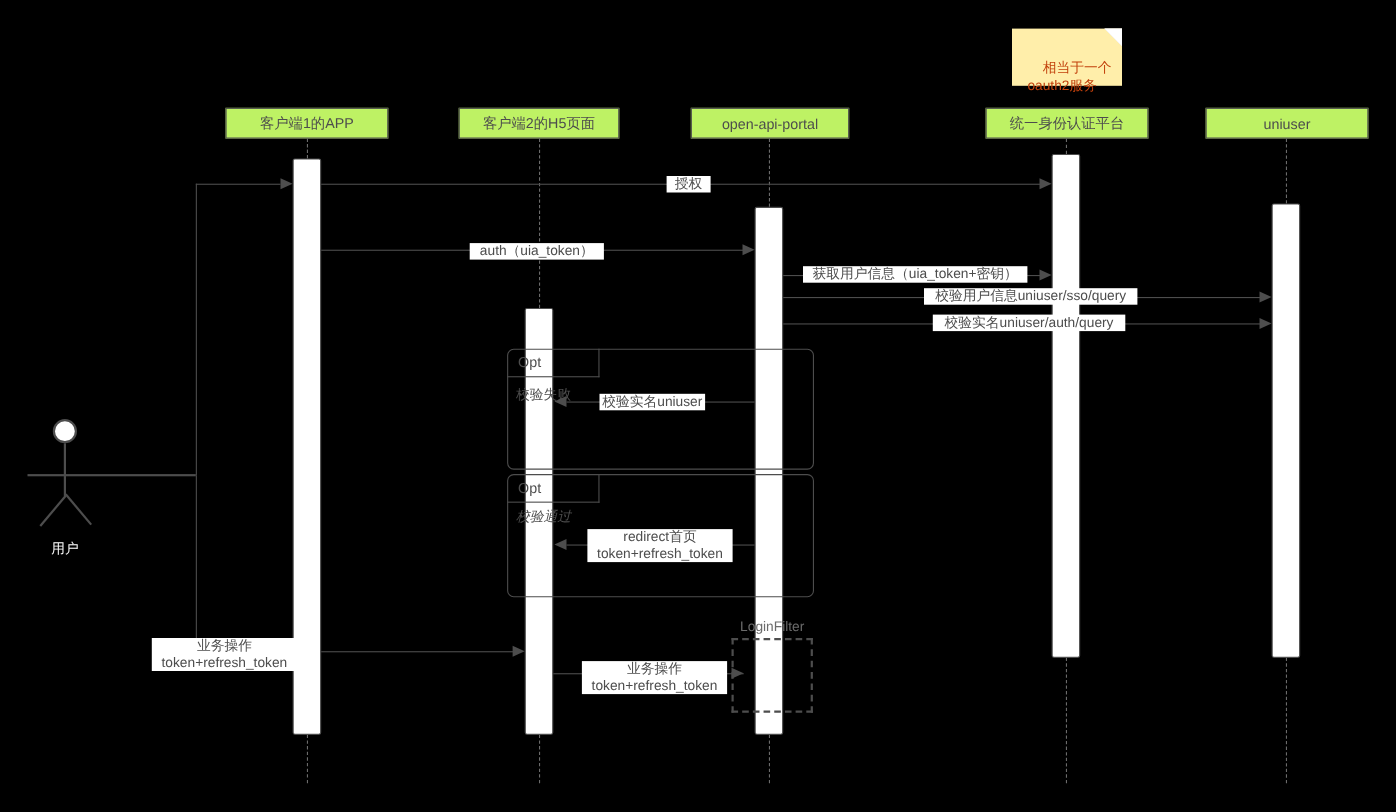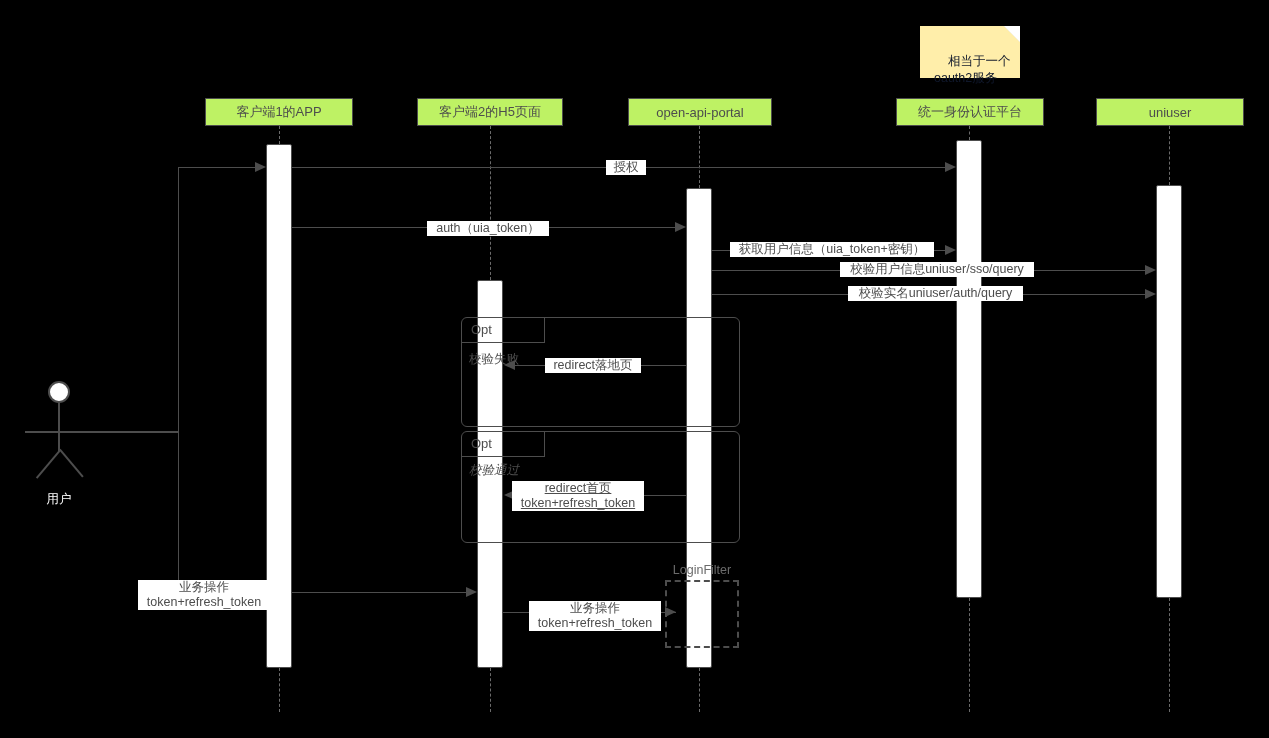--- a/index.html
+++ b/index.html
@@ -132,21 +132,21 @@
     color: #6b6b6b;
     font-size: 12.5px;
     white-space: nowrap;
   }
 
   
   .note {
     position: absolute;
     box-sizing: border-box;
     background: #ffeeaa;
-    color: #0f172a;
+    color: #c2410c;
     font-size: 12.5px;
     line-height: 17px;
     padding: 10px 0 0 14px;
     white-space: pre;
   }
   .note-fold {
     position: absolute;
     width: 0; height: 0;
     border-left: 16px solid transparent;
     border-top: 16px solid #ffffff;
@@ -263,30 +263,30 @@
   <div class="arrowhead-r" style="left:1145px; top:289px;"></div>
   <div class="msg-label" style="left:848px; top:286px; width:173px;">校验实名uniuser/auth/query</div>
 
   <div class="frag" style="left:461px; top:317px; width:279px; height:110px;"></div>
   <div class="frag-tab" style="left:461px; top:317px; width:84px; height:26px;"></div>
   <div class="frag-op" style="left:471px; top:322px;">Opt</div>
   <div class="frag-guard" style="left:469px; top:351px;">校验失败</div>
 
   <div class="msg-line" style="left:515px; top:365px; width:171px;"></div>
   <div class="arrowhead-l" style="left:504px; top:360px;"></div>
-  <div class="msg-label" style="left:545px; top:358px; width:94px;">redirect落地页</div>
+  <div class="msg-label" style="left:545px; top:358px; width:94px;">校验实名uniuser</div>
 
   <div class="frag" style="left:461px; top:431px; width:279px; height:112px;"></div>
   <div class="frag-tab" style="left:461px; top:431px; width:84px; height:26px;"></div>
   <div class="frag-op" style="left:471px; top:436px;">Opt</div>
   <div class="frag-guard" style="left:469px; top:462px;font-style:italic;">校验通过</div>
 
   <div class="msg-line" style="left:515px; top:495px; width:171px;"></div>
   <div class="arrowhead-l" style="left:504px; top:490px;"></div>
-  <div class="msg-label" style="left:512px; top:481px; width:130px;text-decoration:underline;">redirect首页
+  <div class="msg-label" style="left:534px; top:481px; width:130px;">redirect首页
 token+refresh_token</div>
 
   <div class="msg-vline" style="left:178px; top:432px; height:160px;"></div>
   <div class="msg-line" style="left:178px; top:592px; width:88px;"></div>
   <div class="msg-label" style="left:138px; top:580px; width:130px;">业务操作
 token+refresh_token</div>
 
   <div class="msg-line" style="left:292px; top:592px; width:175px;"></div>
   <div class="arrowhead-r" style="left:466px; top:587px;"></div>
 

